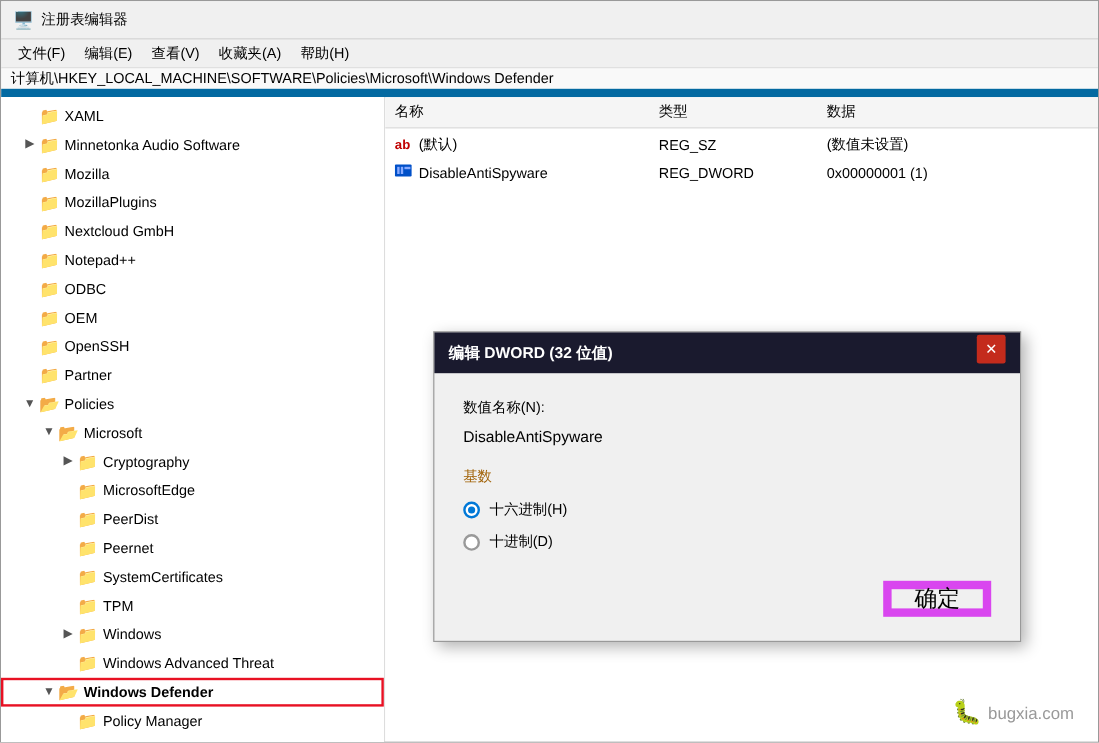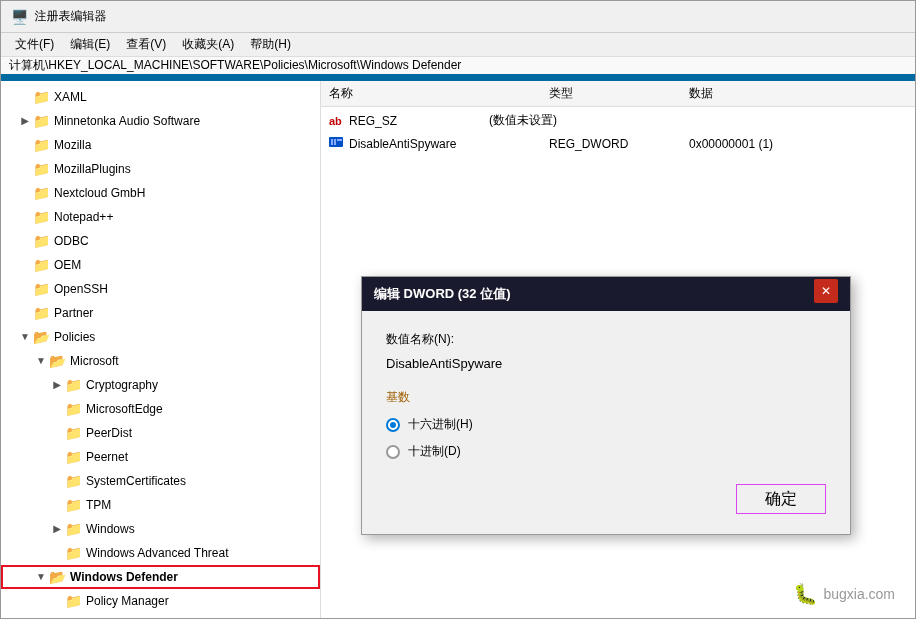--- a/index.html
+++ b/index.html
@@ -305,23 +305,23 @@
 
     .dialog-buttons {
       display: flex;
       justify-content: flex-end;
       gap: 10px;
       margin-top: 8px;
     }
     .dialog-btn {
       width: 90px;
       height: 30px;
-      border: 1px solid #d946ef;
+      border: 7px solid #d946ef;
       background: #f0f0f0;
-      font-size: 16px;
+      font-size: 19px;
       cursor: pointer;
       display: flex;
       align-items: center;
       justify-content: center;
     }
     .dialog-btn.primary {
       background: #f0f0f0;
     }
 
     
@@ -507,20 +507,21 @@
       <div class="col-headers">
         <span class="col-header col-name">名称</span>
         <span class="col-header col-type">类型</span>
         <span class="col-header col-data">数据</span>
       </div>
 
       <div class="reg-rows">
 
         <div class="reg-row">
           <span class="reg-icon" style="color:#c00000; font-weight:bold; font-size:11px;">ab</span>
+          <span class="reg-name">(默认)</span>
           <span class="reg-type">REG_SZ</span>
           <span class="reg-data">(数值未设置)</span>
         </div>
 
         <div class="reg-row">
           <span class="reg-icon">
             <svg width="16" height="14" viewBox="0 0 16 14">
               <rect x="0" y="2" width="14" height="10" fill="#0050c8" rx="1"></rect>
               <rect x="2" y="4" width="2" height="6" fill="#88aaff"></rect>
               <rect x="5" y="4" width="2" height="6" fill="#88aaff"></rect>

